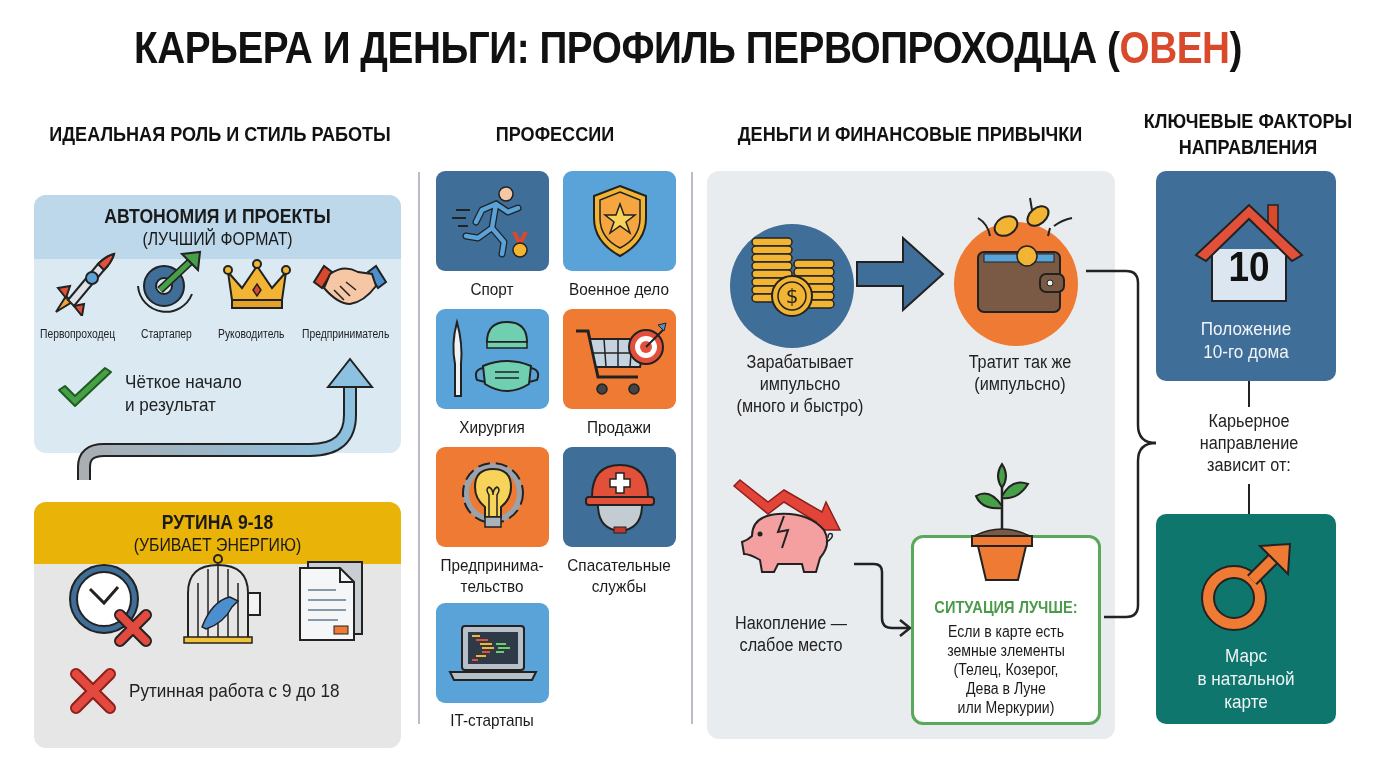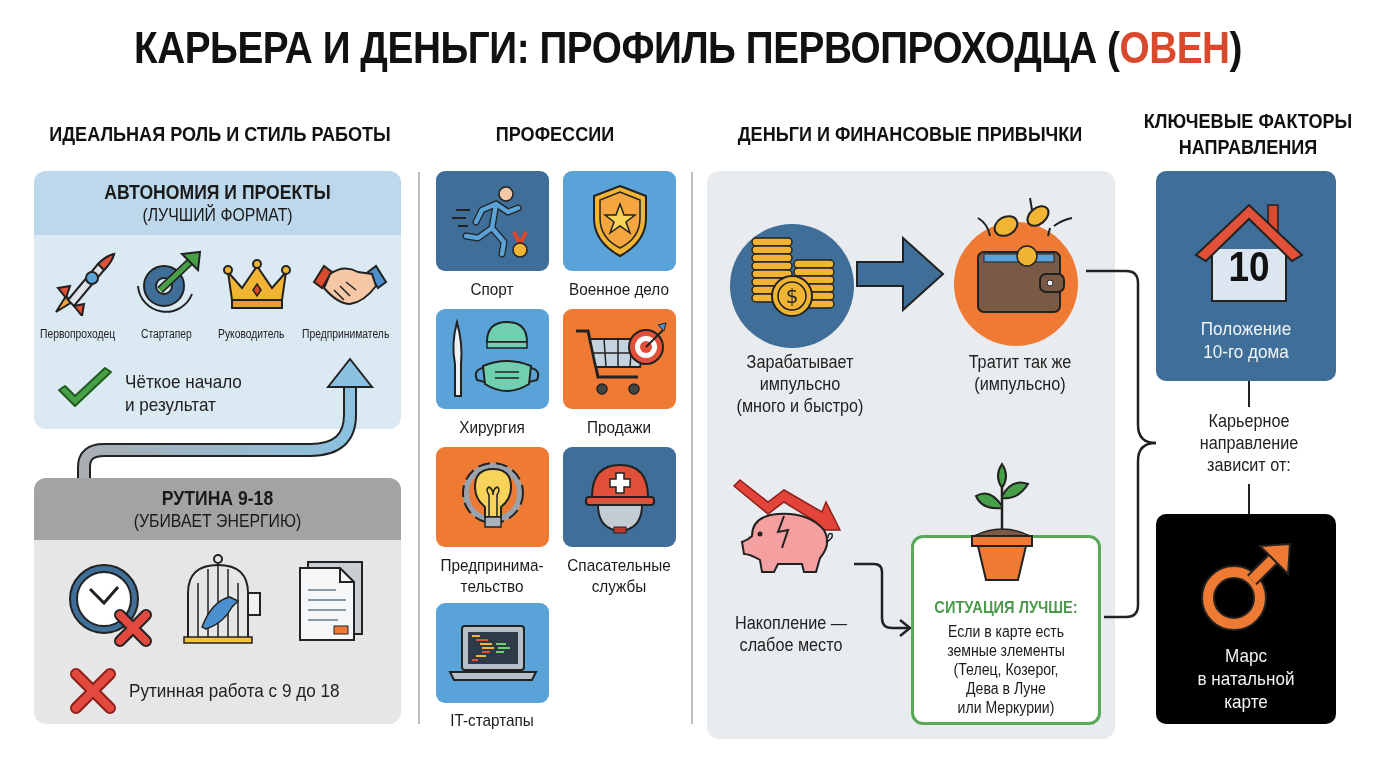--- a/index.html
+++ b/index.html
@@ -12,21 +12,21 @@
     letter-spacing: -0.5px; transform: scaleX(0.86); transform-origin: center; color: #111;
   }
   .title .accent { color: #d9492c; }
   .sec-h {
     position: absolute; font-weight: 700; font-size: 21px; text-align: center; color: #111;
     transform: scaleX(0.86); transform-origin: center; line-height: 28px; white-space: nowrap;
   }
   .divider { position: absolute; width: 2px; background: #b9bec4; top: 172px; height: 552px; }
 
   
-  .card { position: absolute; border-radius: 12px; overflow: hidden; }
+  .card { position: absolute; border-radius: 12px; overflow: hidden; margin-top: 24px; }
   .card-head { text-align: center; }
   .card-head .h1 { font-weight: 700; font-size: 20px; transform: scaleX(0.88); line-height: 24px; }
   .card-head .h2 { font-size: 18px; transform: scaleX(0.88); line-height: 22px; }
   .small-lbl { position: absolute; font-size: 12px; transform: scaleX(0.86); transform-origin: left center; white-space: nowrap; color: #222; }
   .body-txt { font-size: 19px; line-height: 23px; transform: scaleX(0.9); transform-origin: left center; color: #222; }
 
   
   .tile { position: absolute; width: 113px; height: 100px; border-radius: 9px; display:flex; align-items:center; justify-content:center; }
   .tile-lbl { position: absolute; width: 140px; text-align: center; font-size: 17px; line-height: 21px; transform: scaleX(0.9); color: #1a1a1a; }
 
@@ -114,21 +114,21 @@
       <stop offset="0" stop-color="#a9aeb3"></stop>
       <stop offset="1" stop-color="#8cc1e0"></stop>
     </linearGradient>
   </defs>
   <path d="M14 125 L14 112 Q14 95 34 95 L240 95 Q280 95 280 60 L280 30" fill="none" stroke="#222" stroke-width="14" stroke-linecap="butt"></path>
   <path d="M14 125 L14 112 Q14 95 34 95 L240 95 Q280 95 280 60 L280 30" fill="none" stroke="url(#ag)" stroke-width="10"></path>
   <path d="M258 32 L280 4 L302 32 Z" fill="#8cc1e0" stroke="#222" stroke-width="2"></path>
 </svg>
 
 <div class="card" style="left:34px; top:478px; width:367px; height:246px; background:#e6e6e6;">
-  <div class="card-head" style="height:62px; background:#a3a3a3; padding-top:8px;">
+  <div class="card-head" style="height:62px; background:#eab308; padding-top:8px;">
     <div class="h1">РУТИНА 9-18</div>
     <div class="h2">(УБИВАЕТ ЭНЕРГИЮ)</div>
   </div>
 </div>
 
 <svg class="abs" style="left:66px; top:561px;" width="86" height="86" viewBox="0 0 86 86">
   <circle cx="38" cy="38" r="34" fill="#3f6e98" stroke="#222" stroke-width="2"></circle>
   <circle cx="38" cy="38" r="27" fill="#fff" stroke="#222" stroke-width="2"></circle>
   <path d="M24 28 L38 42 L52 26" fill="none" stroke="#222" stroke-width="3"></path>
   <path d="M54 54 L80 80 M80 54 L54 80" stroke="#222" stroke-width="12" stroke-linecap="round"></path>
@@ -354,21 +354,21 @@
 </div>
 
 <div class="abs" style="left:1248px; top:381px; width:2px; height:26px; background:#222;"></div>
 <div class="ctext" style="left:1170px; top:410px; width:158px;">
   <div>Карьерное</div>
   <div>направление</div>
   <div>зависит от:</div>
 </div>
 <div class="abs" style="left:1248px; top:484px; width:2px; height:30px; background:#222;"></div>
 
-<div class="factor" style="top:514px; height:210px; background:#000000;">
+<div class="factor" style="top:514px; height:210px; background:#0f766e;">
   <svg class="abs" style="left:44px; top:28px;" width="100" height="90" viewBox="0 0 100 90">
     <circle cx="34" cy="56" r="26" fill="none" stroke="#222" stroke-width="14"></circle>
     <circle cx="34" cy="56" r="26" fill="none" stroke="#ee7a34" stroke-width="10"></circle>
     <path d="M52 38 L80 10" stroke="#222" stroke-width="14"></path>
     <path d="M52 38 L80 10" stroke="#ee7a34" stroke-width="10"></path>
     <path d="M60 4 L90 2 L88 32 L78 22 L70 14 Z" fill="#ee7a34" stroke="#222" stroke-width="2"></path>
   </svg>
   <div class="factor-txt" style="top:130px;">
     <div>Марс</div>
     <div>в натальной</div>

